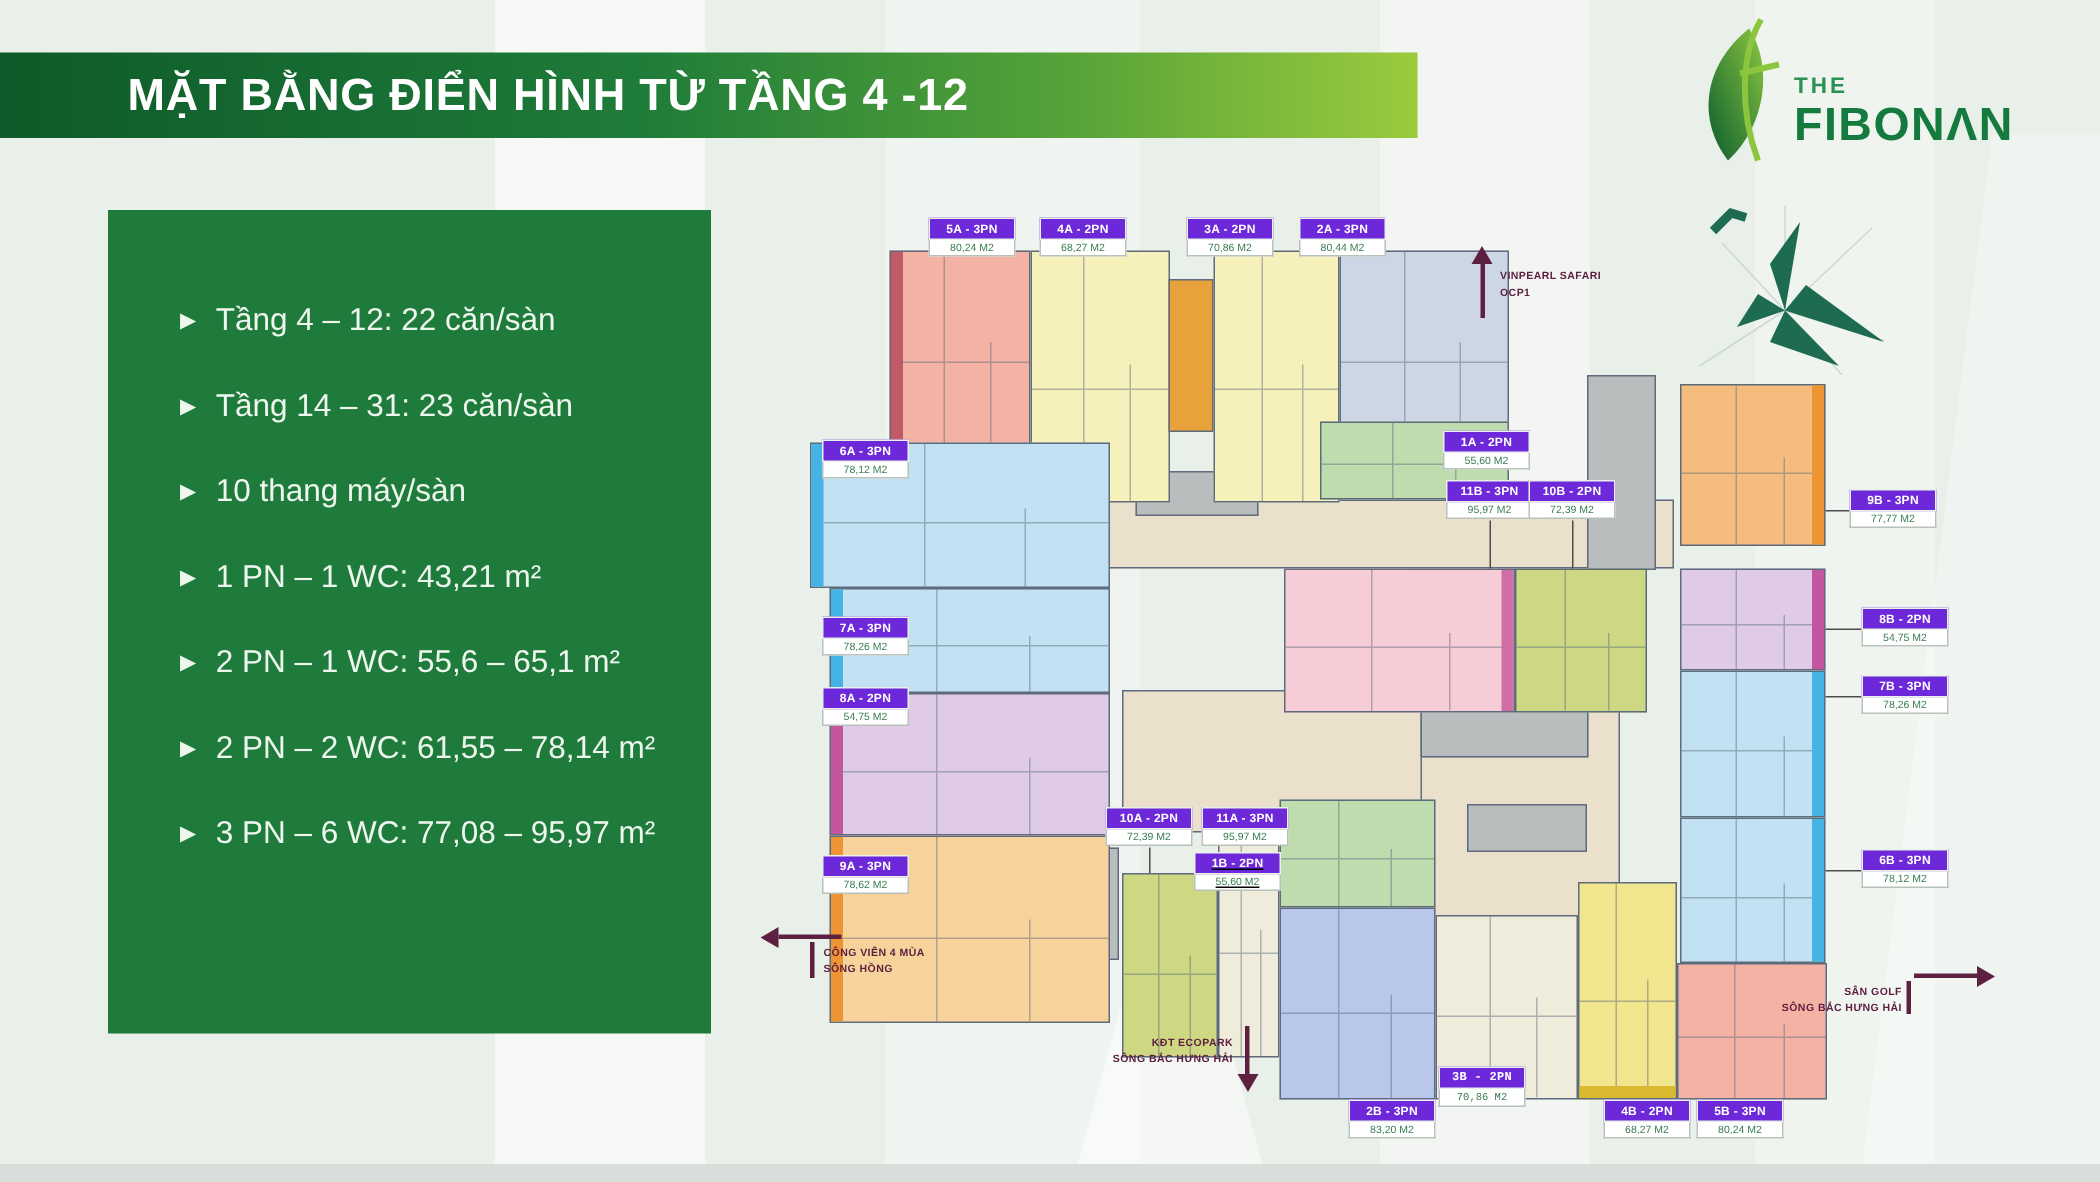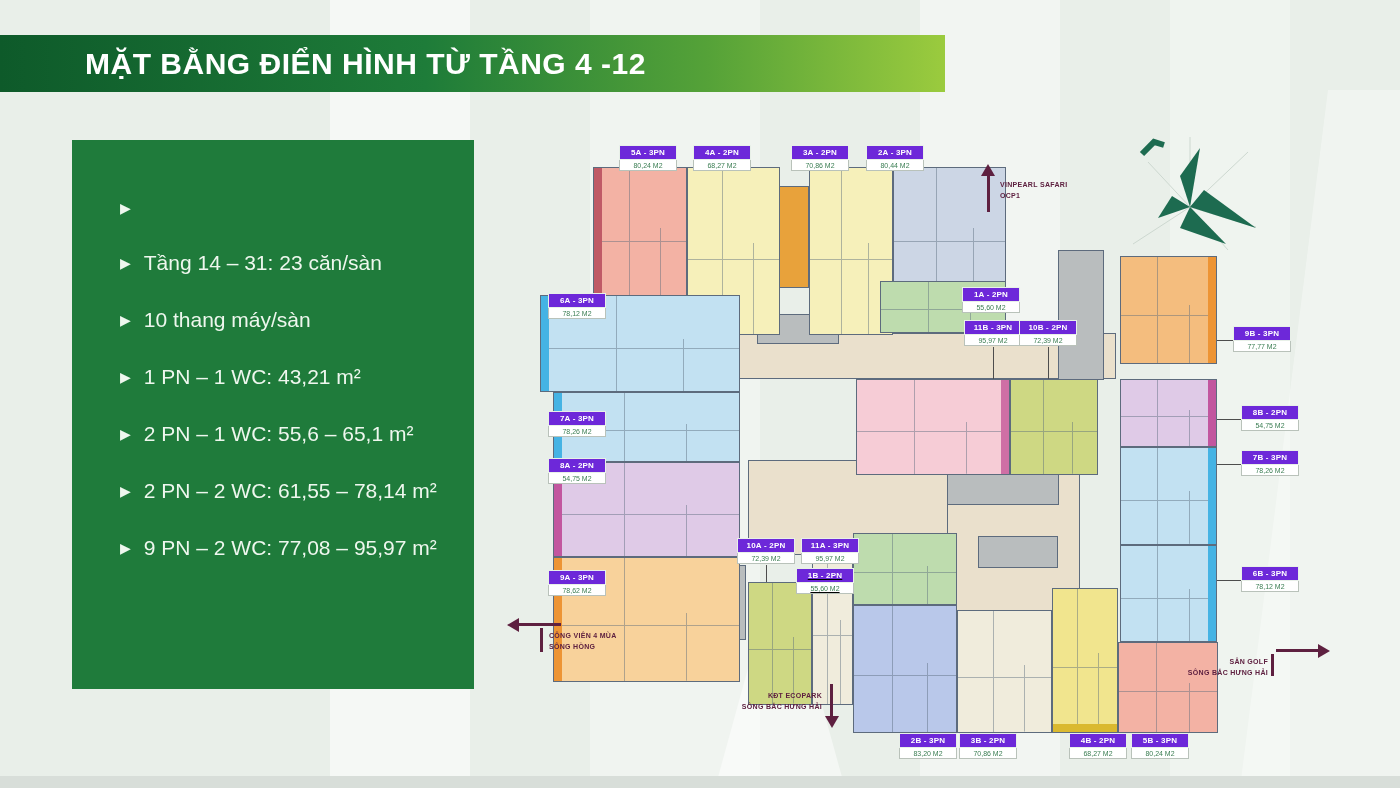--- a/index.html
+++ b/index.html
@@ -68,24 +68,41 @@
   <div class="stripe" style="left:590px;width:170px;background:rgba(255,255,255,.35);"></div>
   <div class="stripe" style="left:920px;width:140px;background:rgba(255,255,255,.4);"></div>
   <div class="stripe" style="left:1170px;width:120px;background:rgba(255,255,255,.3);"></div>
   <div class="wm" style="left:715px;top:590px;width:130px;height:198px;clip-path:polygon(42% 0,58% 0,100% 100%,0 100%);"></div>
   <div class="wm" style="left:1240px;top:90px;width:160px;height:698px;clip-path:polygon(55% 0,100% 0,100% 100%,0 100%);background:rgba(255,255,255,.35);"></div>
 
   <div class="title-bar">
     <h1>MẶT BẰNG ĐIỂN HÌNH TỪ TẦNG 4 -12</h1>
   </div>
 
+  <div class="logo">
+    <svg width="68" height="104" viewBox="0 0 68 104">
+      <defs>
+        <linearGradient id="lg" x1="0" y1="1" x2="1" y2="0">
+          <stop offset="0" stop-color="#0a5d2f"></stop>
+            <stop offset="1" stop-color="#8cc63f"></stop>
+        </linearGradient>
+      </defs>
+      <path d="M30,98 C10,72 12,36 44,10 C60,34 56,74 30,98 Z" fill="url(#lg)"></path>
+      <path d="M52,4 C38,28 38,66 50,98 M38,40 L64,34" stroke="#8cc63f" stroke-width="4" fill="none"></path>
+    </svg>
+    <div class="logo-text">
+      <span class="logo-the">THE</span>
+      <span class="logo-name">FIBONΛN</span>
+    </div>
+  </div>
 
   <div class="info-panel">
     <div class="ip-row">
       <span class="ip-bullet">▶</span>
+      <span>Tầng 4 – 12: 22 căn/sàn</span>
     </div>
     <div class="ip-row">
       <span class="ip-bullet">▶</span>
       <span>Tầng 14 – 31: 23 căn/sàn</span>
     </div>
     <div class="ip-row">
       <span class="ip-bullet">▶</span>
       <span>10 thang máy/sàn</span>
     </div>
     <div class="ip-row">
@@ -95,21 +112,21 @@
     <div class="ip-row">
       <span class="ip-bullet">▶</span>
       <span>2 PN – 1 WC: 55,6 – 65,1 m²</span>
     </div>
     <div class="ip-row">
       <span class="ip-bullet">▶</span>
       <span>2 PN – 2 WC: 61,55 – 78,14 m²</span>
     </div>
     <div class="ip-row">
       <span class="ip-bullet">▶</span>
-      <span>9 PN – 2 WC: 77,08 – 95,97 m²</span>
+      <span>3 PN – 6 WC: 77,08 – 95,97 m²</span>
     </div>
   </div>
 
   <div id="plan">
       <div class="blk" style="left: 688px; top: 333px; width: 428px; height: 46px; background: rgb(234, 224, 204); z-index: 10;"></div>
       <div class="blk" style="left: 940px; top: 379px; width: 140px; height: 290px; background: rgb(234, 224, 204); z-index: 10;"></div>
       <div class="blk" style="left: 748px; top: 460px; width: 200px; height: 95px; background: rgb(234, 224, 204); z-index: 10;"></div>
       <div class="blk core-elev" style="left: 757px; top: 314px; width: 82px; height: 30px; background: rgb(185, 189, 190); z-index: 10;"></div>
       <div class="blk core-elev" style="left: 978px; top: 536px; width: 80px; height: 32px; background: rgb(185, 189, 190); z-index: 10;"></div>
       <div class="blk core-stair" style="left: 947px; top: 473px; width: 112px; height: 32px; background: rgb(185, 189, 190); z-index: 10;"></div>
@@ -262,21 +279,21 @@
         <div class="unit-area">78,26 M2</div>
       </div>
       <div class="unit-label" style="left: 1241px; top: 566px;">
         <div class="unit-name">6B - 3PN</div>
         <div class="unit-area">78,12 M2</div>
       </div>
       <div class="unit-label" style="left: 899px; top: 733px;">
         <div class="unit-name">2B - 3PN</div>
         <div class="unit-area">83,20 M2</div>
       </div>
-      <div class="unit-label" style="left: 959px; top: 733px;">
+      <div class="unit-label" style="left: 959px; top: 711px; font-family: Liberation Mono, monospace;">
         <div class="unit-name">3B - 2PN</div>
         <div class="unit-area">70,86 M2</div>
       </div>
       <div class="unit-label" style="left: 1069px; top: 733px;">
         <div class="unit-name">4B - 2PN</div>
         <div class="unit-area">68,27 M2</div>
       </div>
       <div class="unit-label" style="left: 1131px; top: 733px;">
         <div class="unit-name">5B - 3PN</div>
         <div class="unit-area">80,24 M2</div>

